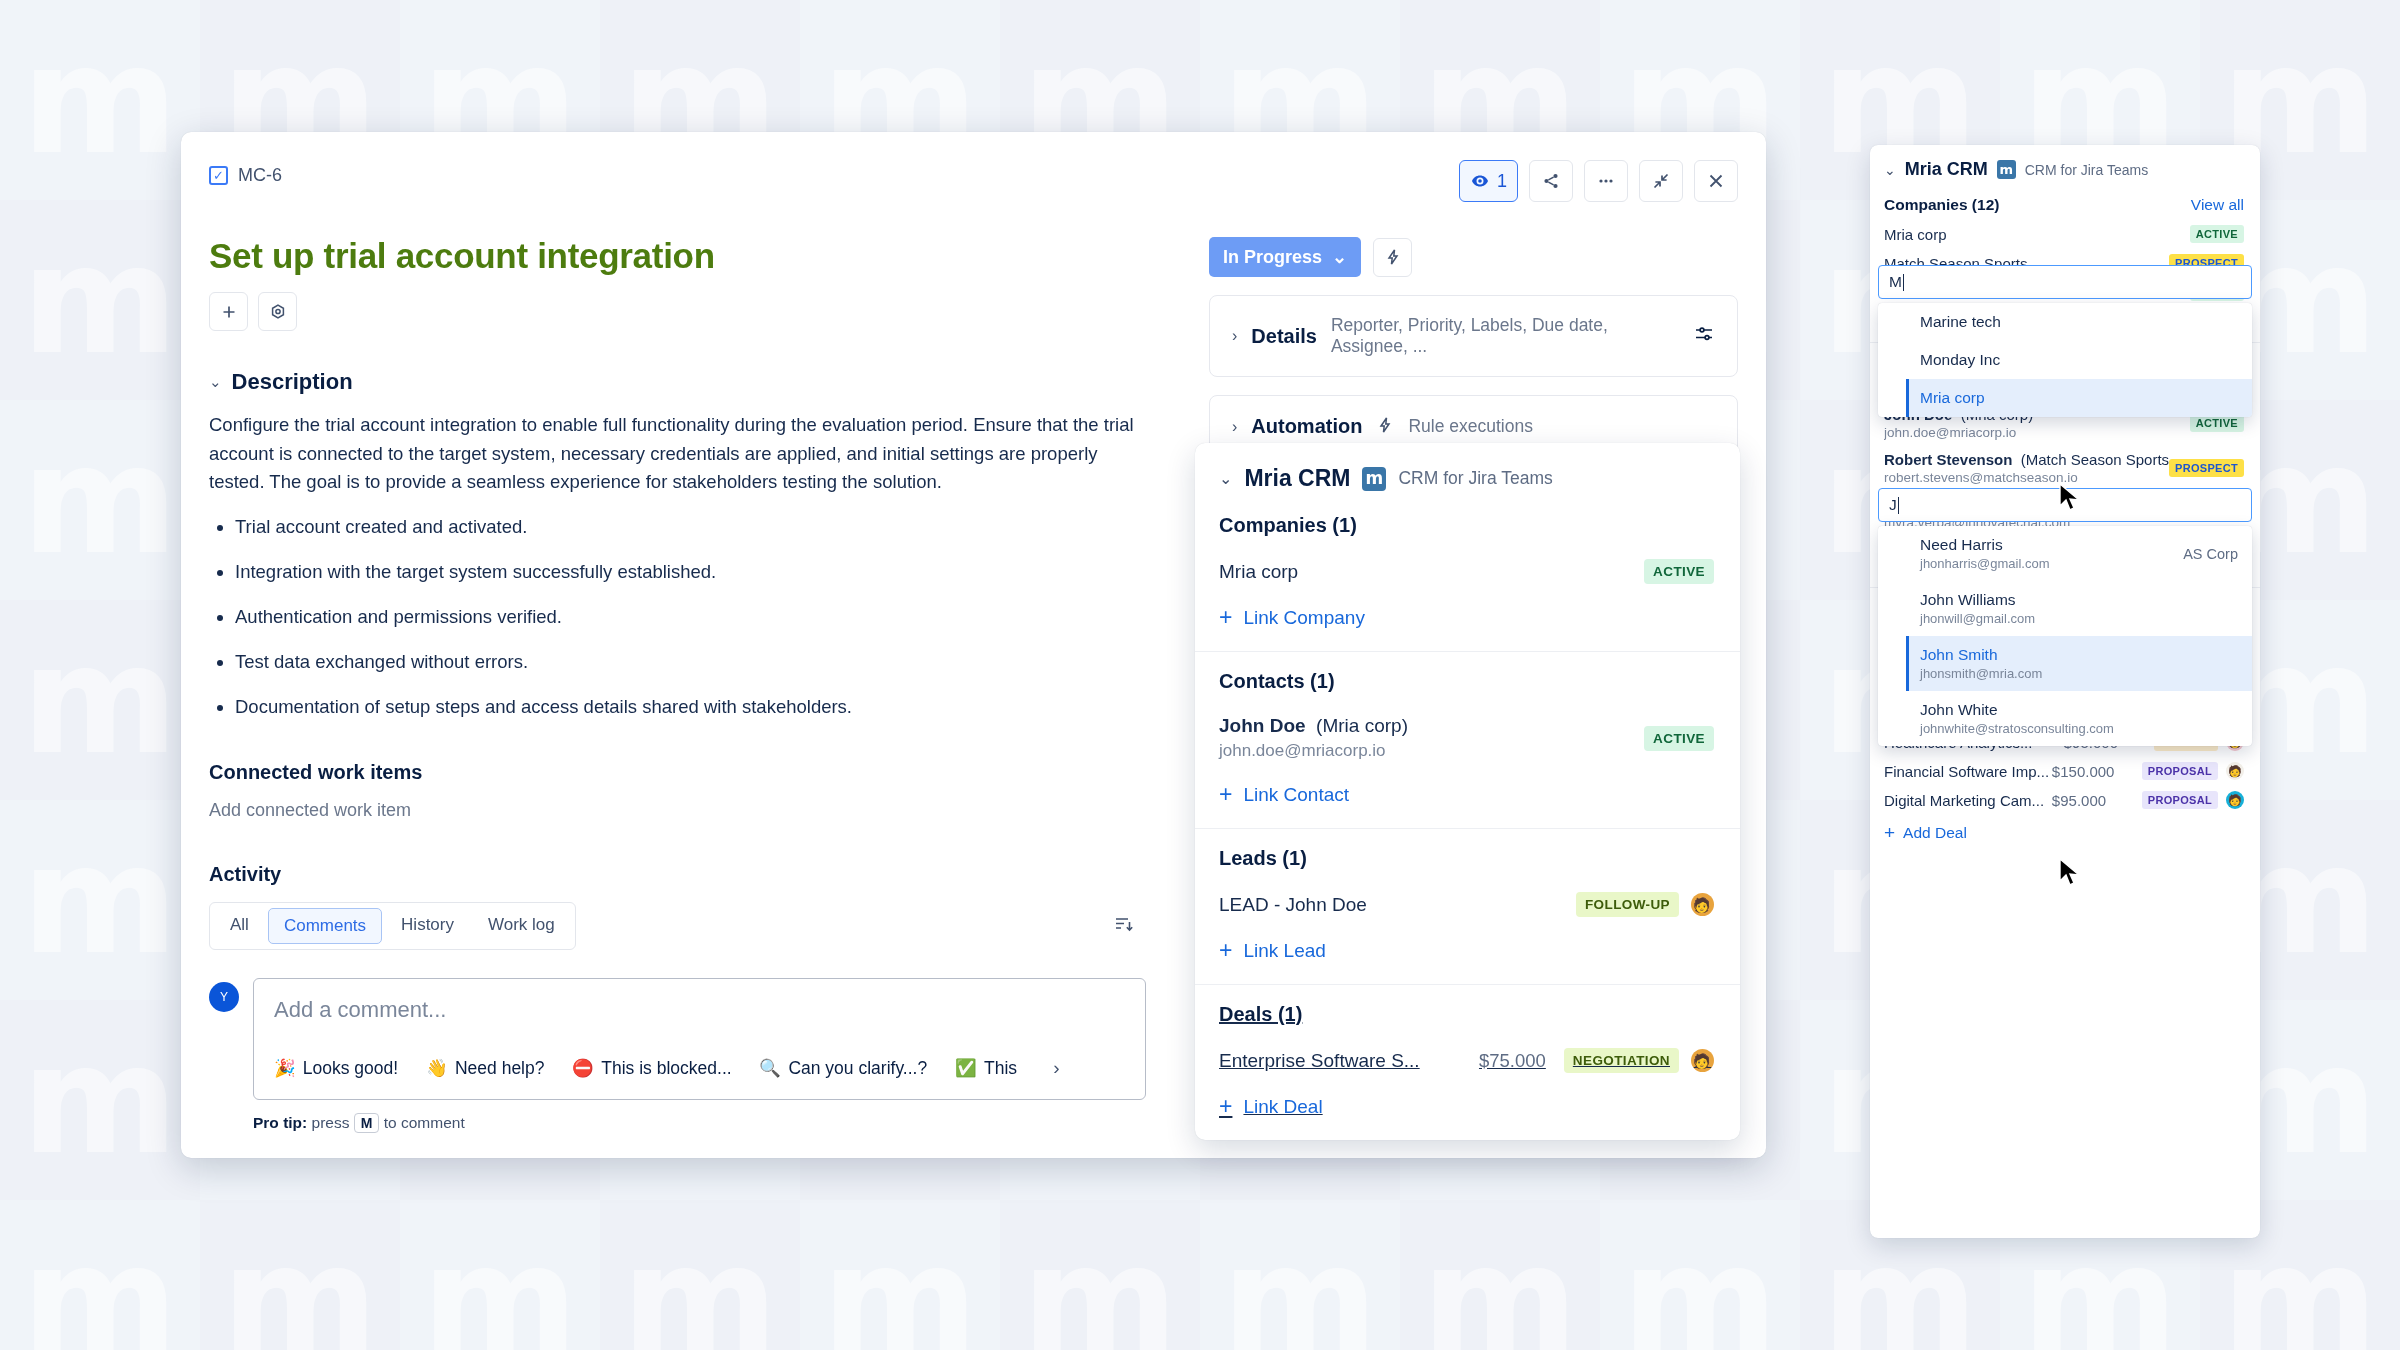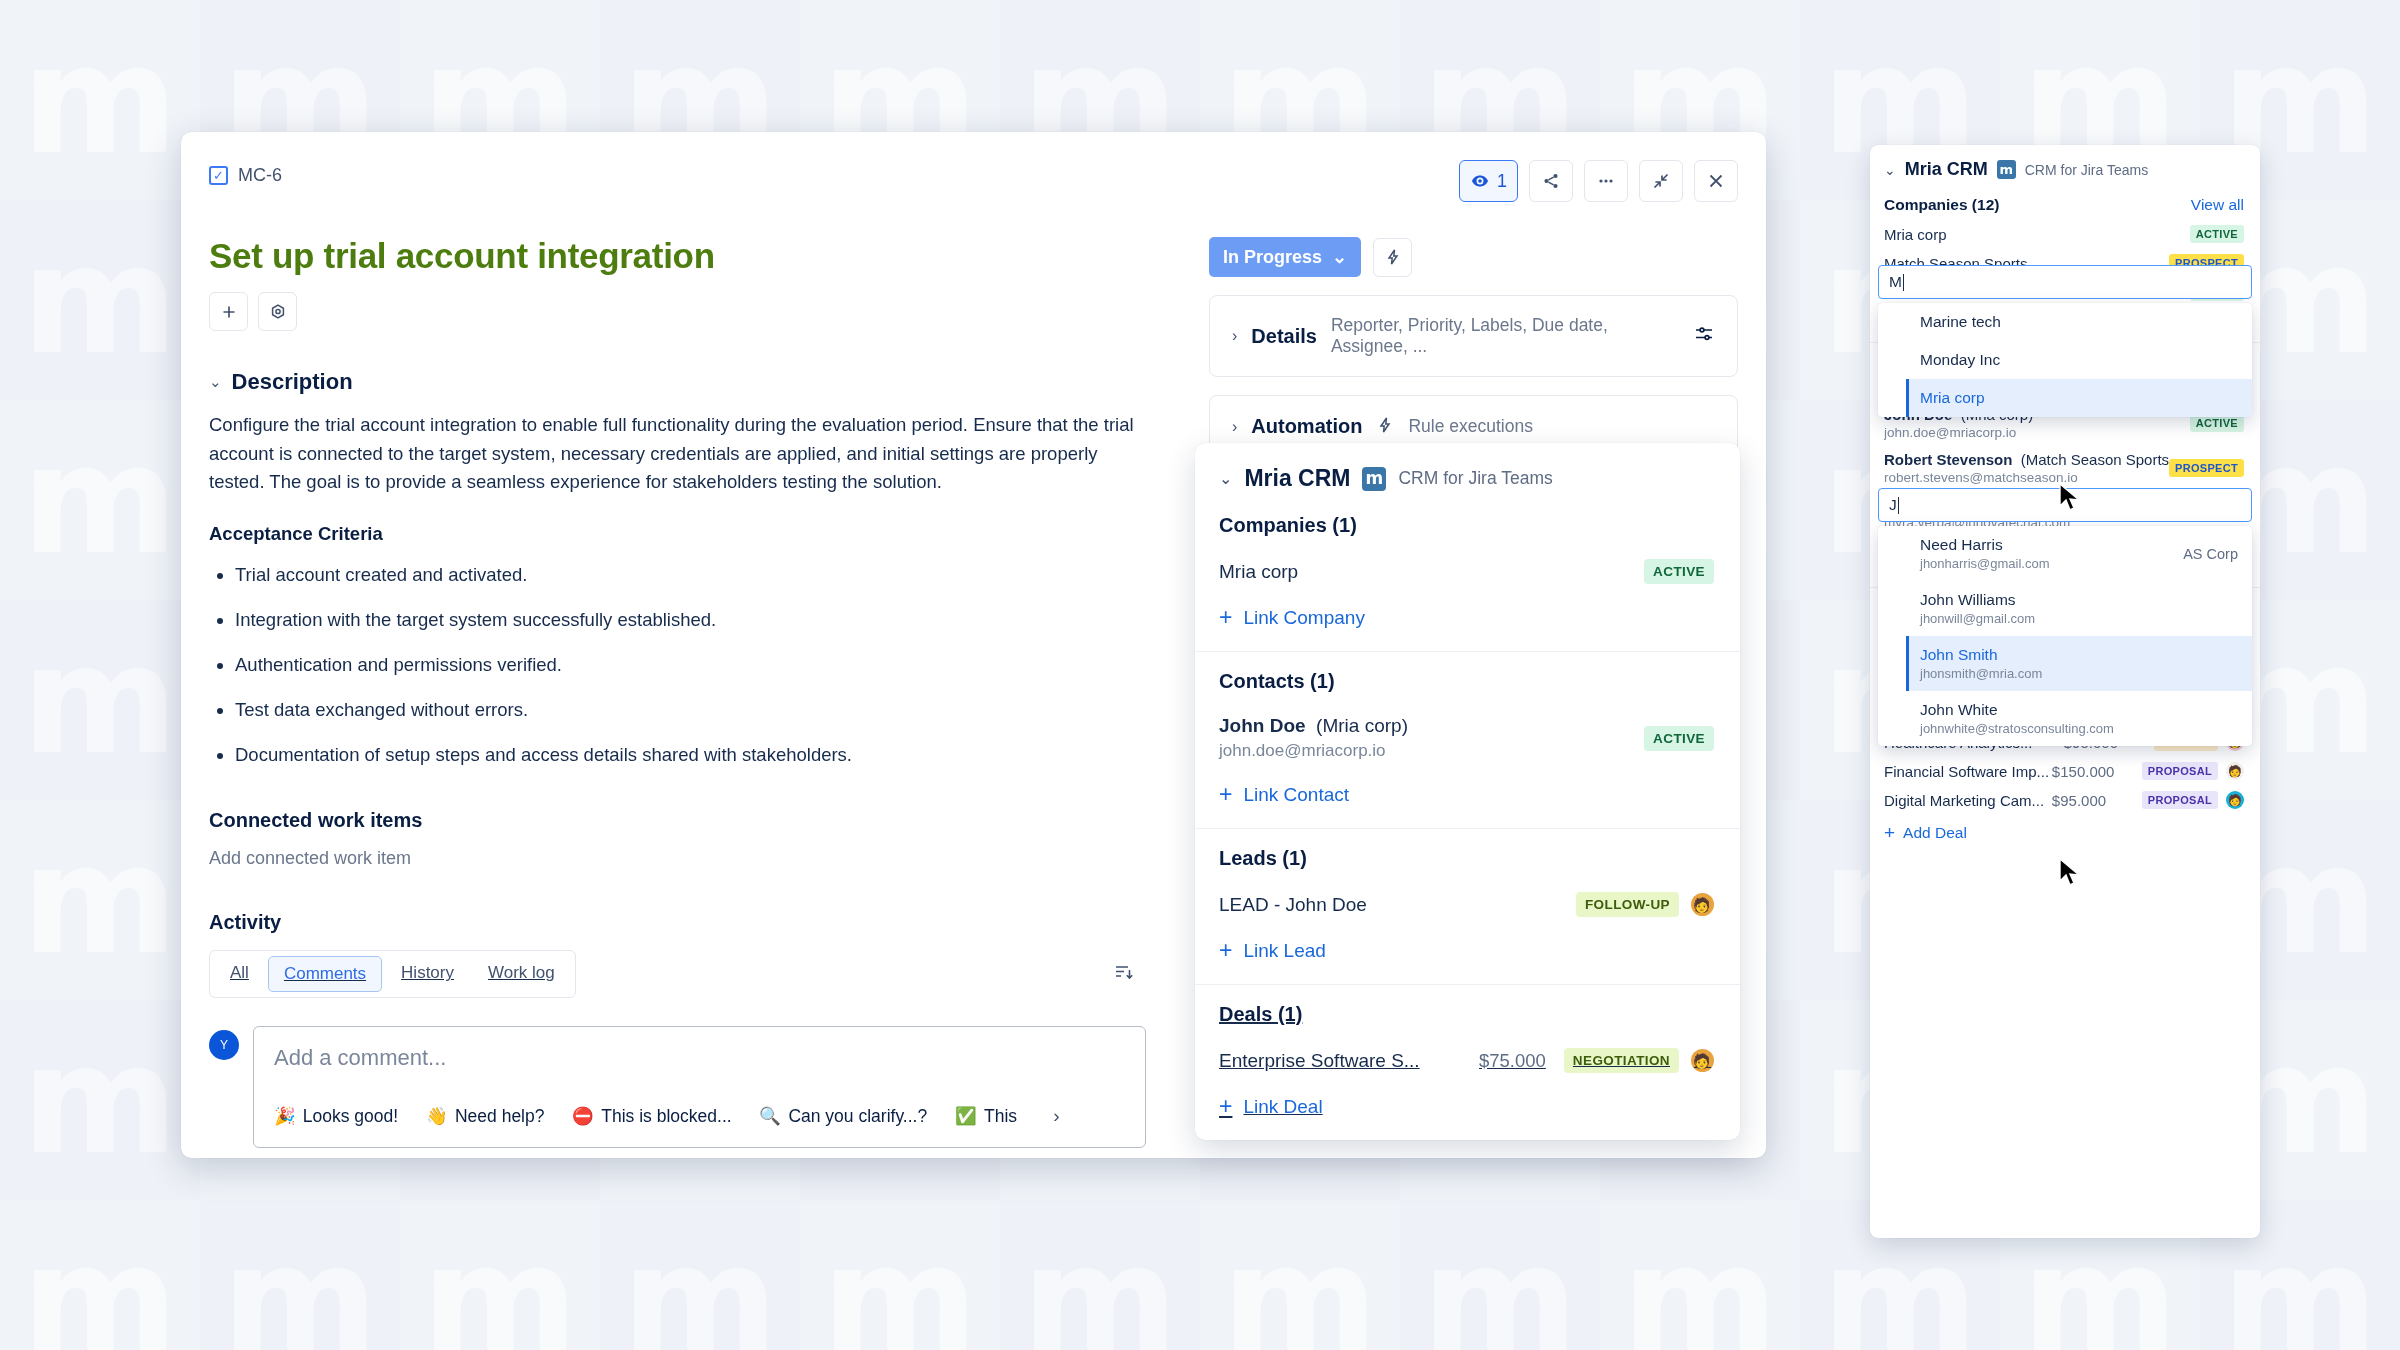--- a/index.html
+++ b/index.html
@@ -63,21 +63,21 @@
   ul.criteria { margin: 18px 0 0 26px; }
   ul.criteria li { font-size: 18.5px; line-height: 1.3; margin-bottom: 21px; color: #172b4d; }
 
   .cw-head { font-size: 20px; font-weight: 700; margin-top: 42px; color: #091e42; }
   .cw-sub { font-size: 18px; color: #6b778c; margin-top: 16px; }
 
   .act-head { font-size: 20px; font-weight: 700; margin-top: 42px; color: #091e42; }
   .tabs-row { display: flex; align-items: center; justify-content: space-between; margin-top: 16px; width: 925px; }
   .tabs {
     display: flex; gap: 4px; background: #fff; border: 1px solid #e3e6ec;
-    border-radius: 6px; padding: 5px; text-decoration: underline;
+    border-radius: 6px; padding: 5px;
   }
   .tab { padding: 7px 15px; font-size: 17px; color: #42526e; border-radius: 5px; }
   .tab.active { color: #2d6ce5; border: 1px solid #a8c4f5; background: #f2f7ff; }
   .sort-icon { color: #42526e; font-size: 21px; }
 
   .comment-row { display: flex; gap: 14px; margin-top: 28px; }
   .avatar-y {
     width: 30px; height: 30px; border-radius: 50%; background: #0a55d8; color: #fff;
     font-size: 12px; display: flex; align-items: center; justify-content: center; flex: 0 0 auto;
     margin-top: 4px;
@@ -542,21 +542,20 @@
               <circle cx="9" cy="8.5" r="2.1"></circle>
           </svg>
         </div>
       </div>
 
       <div class="sec-head">
         <span class="chev">⌄</span>
         <h3>Description</h3>
       </div>
       <div class="desc-body">Configure the trial account integration to enable full functionality during the evaluation period. Ensure that the trial account is connected to the target system, necessary credentials are applied, and initial settings are properly tested. The goal is to provide a seamless experience for stakeholders testing the solution.</div>
-      <div class="sub-head">Acceptance Criteria</div>
       <ul class="criteria" id="criteria-list">
           <li>Trial account created and activated.</li>
           <li>Integration with the target system successfully established.</li>
           <li>Authentication and permissions verified.</li>
           <li>Test data exchanged without errors.</li>
           <li>Documentation of setup steps and access details shared with stakeholders.</li>
         </ul>
 
       <div class="cw-head">Connected work items</div>
       <div class="cw-sub">Add connected work item</div>

